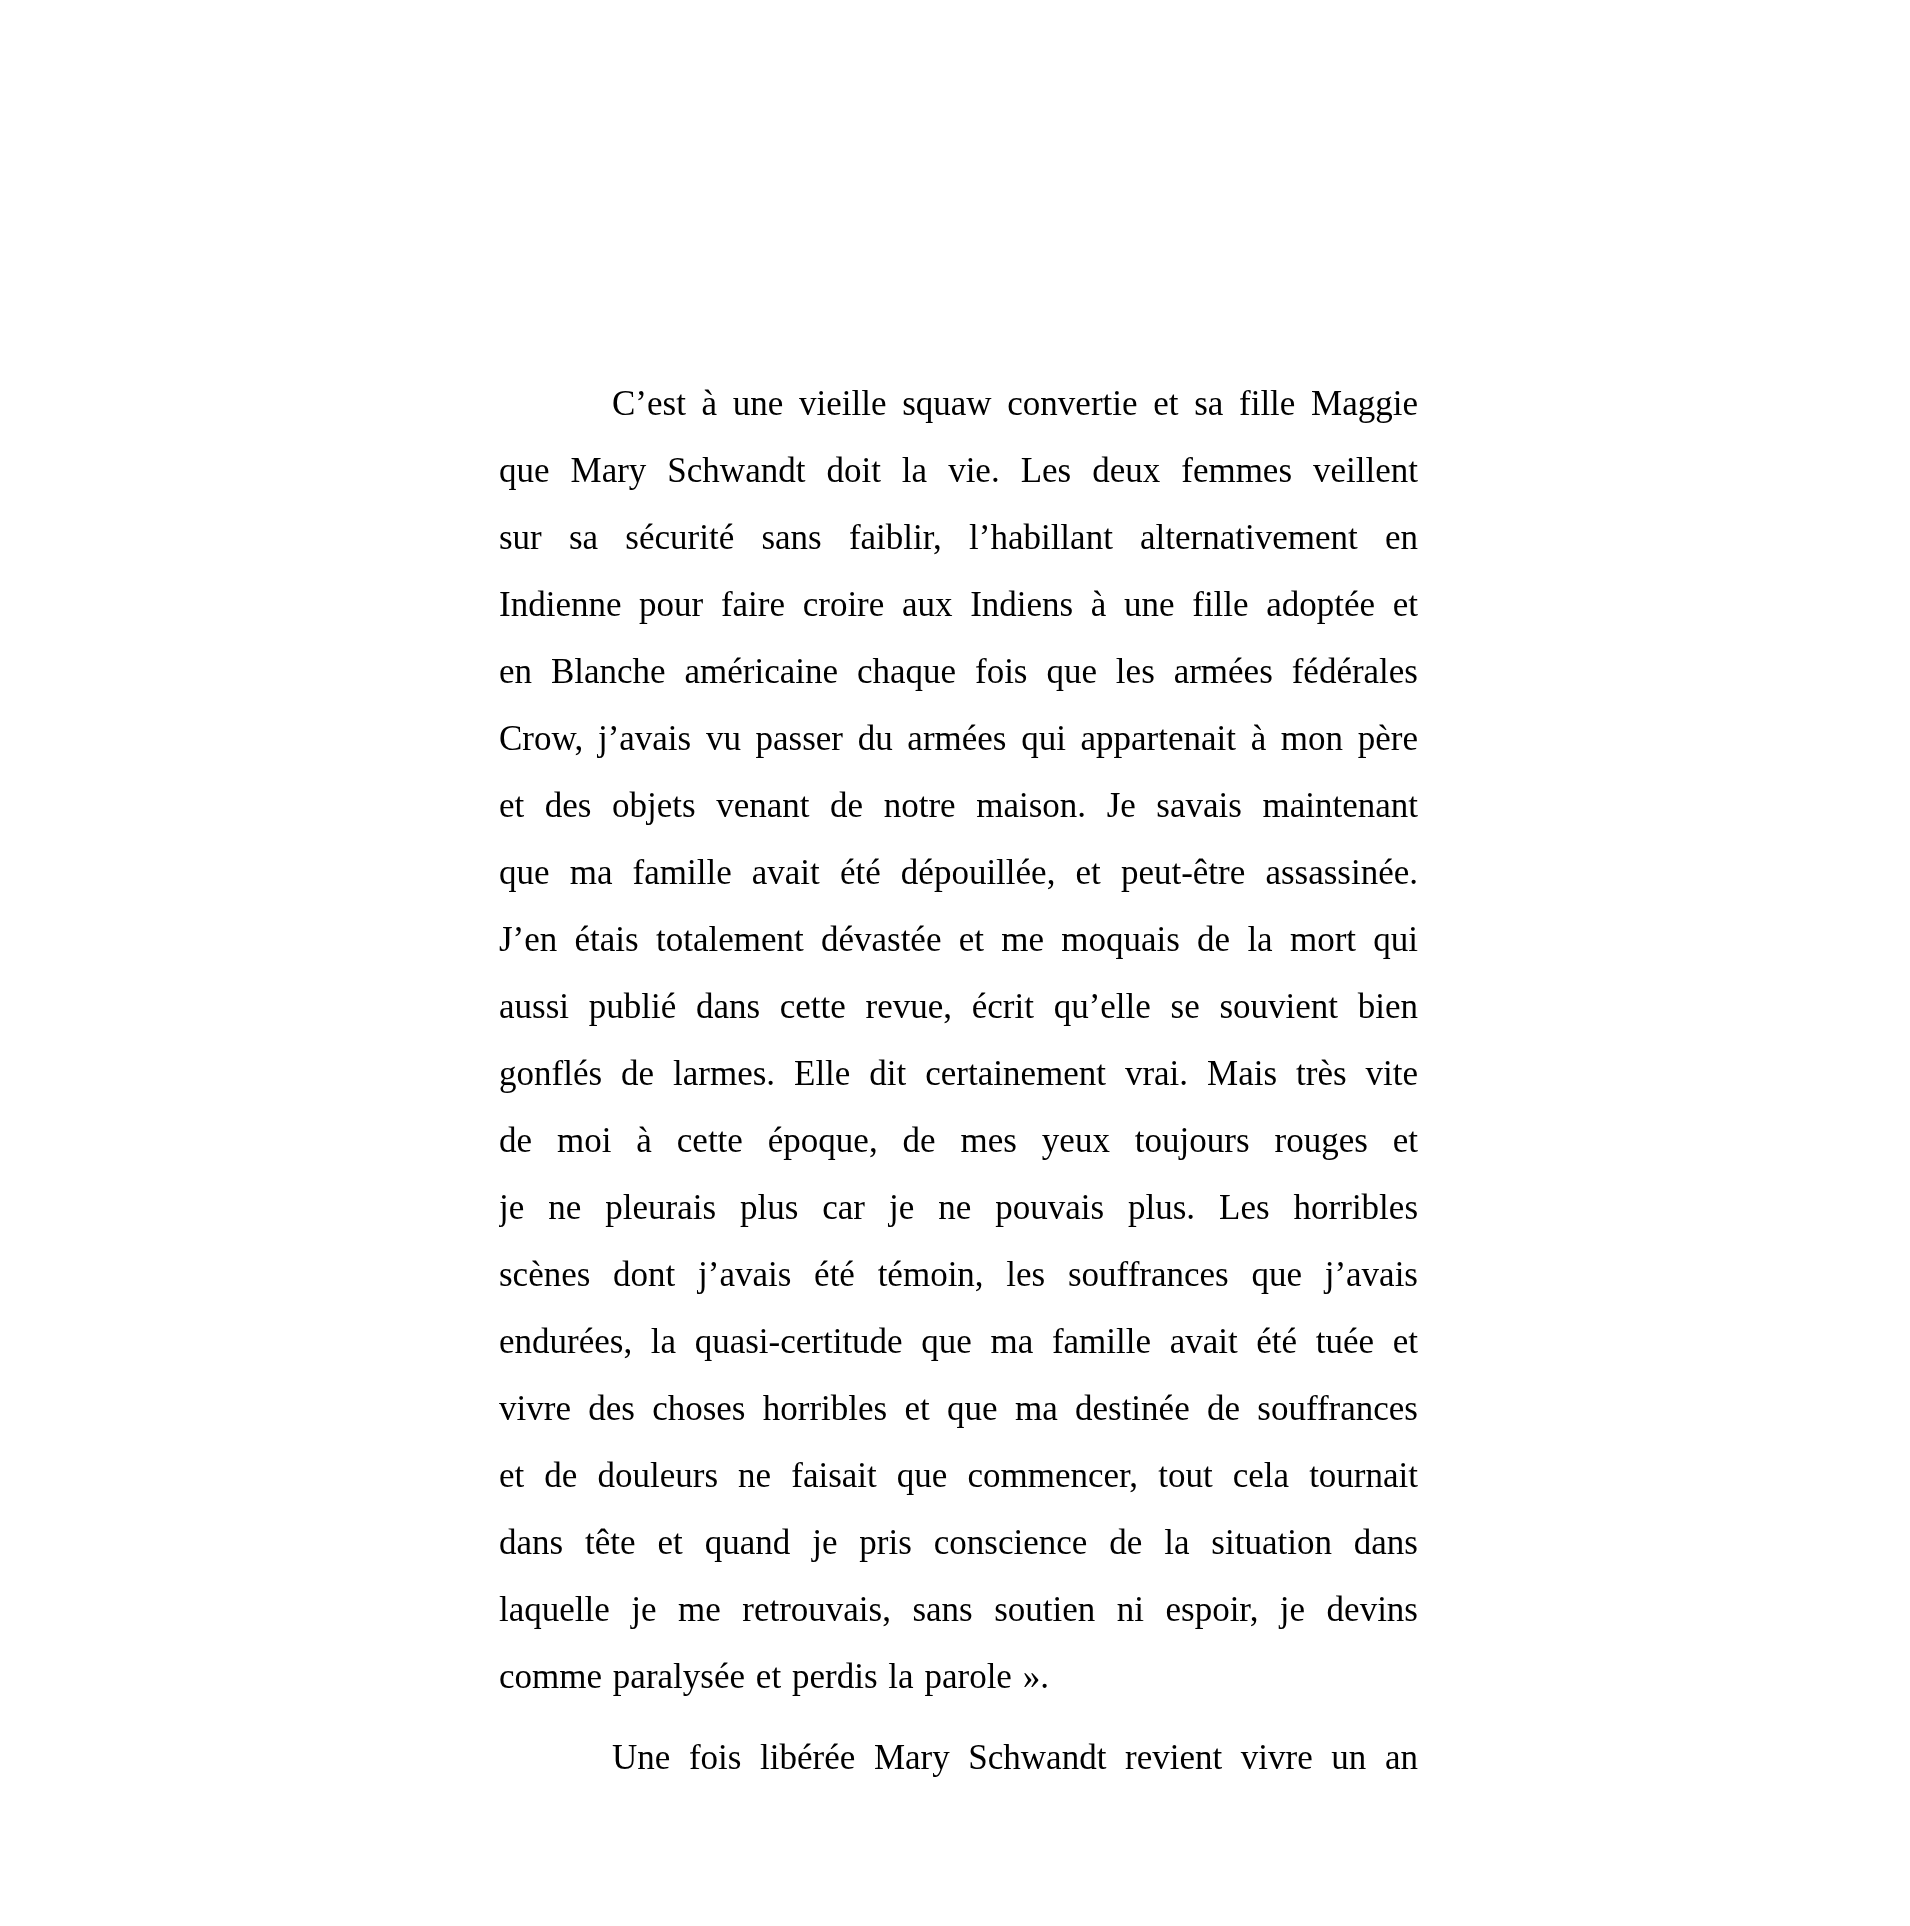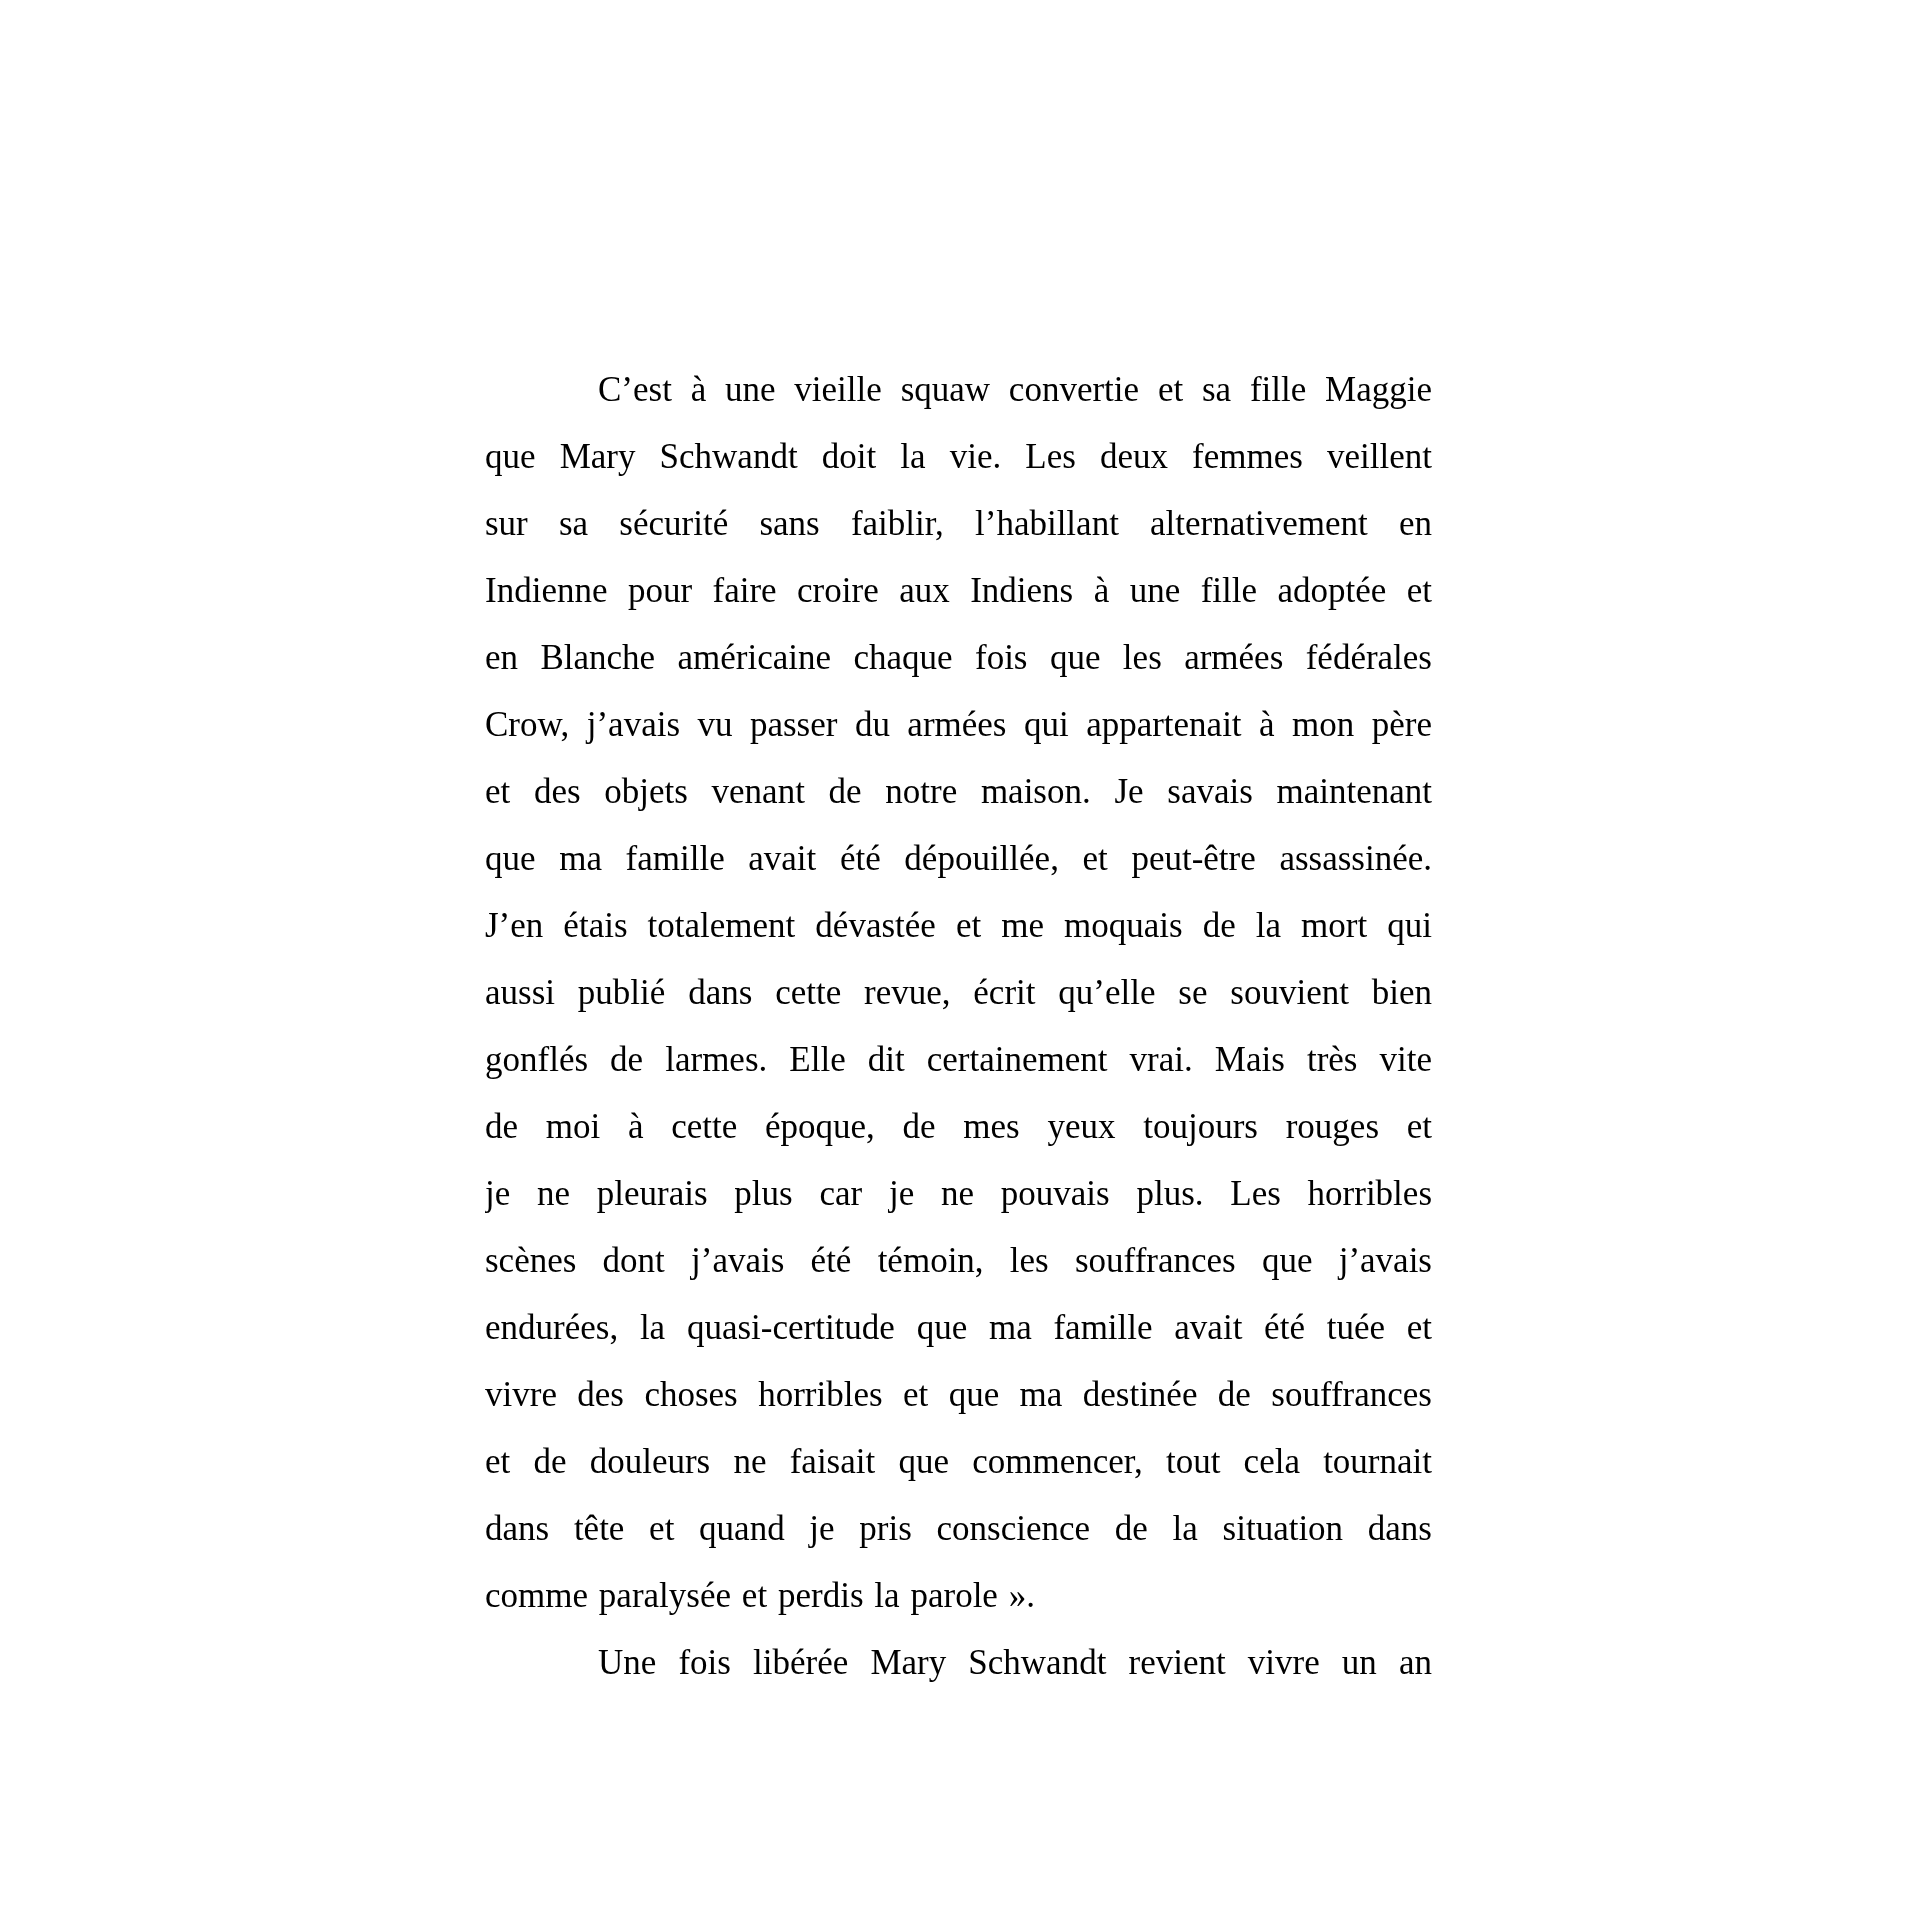--- a/index.html
+++ b/index.html
@@ -23,21 +23,21 @@
   .text-block {
     position: absolute;
     left: 485px;
     top: 356px;
     width: 947px;
     font-size: 35px;
     line-height: 67px;
     color: #000000;
   }
   .paragraph {
-    margin: 0;
+    margin: 14px;
     padding: 0;
   }
   .line {
     height: 67px;
     overflow: hidden;
     text-align: justify;
     
     text-align-last: justify;
     word-spacing: 0.06em;
   }
@@ -66,20 +66,21 @@
         <div class="line">J’en étais totalement dévastée et me moquais de la mort qui</div>
         <div class="line">aussi publié dans cette revue, écrit qu’elle se souvient bien</div>
         <div class="line">gonflés de larmes. Elle dit certainement vrai. Mais très vite</div>
         <div class="line">de moi à cette époque, de mes yeux toujours rouges et</div>
         <div class="line">je ne pleurais plus car je ne pouvais plus. Les horribles</div>
         <div class="line">scènes dont j’avais été témoin, les souffrances que j’avais</div>
         <div class="line">endurées, la quasi-certitude que ma famille avait été tuée et</div>
         <div class="line">vivre des choses horribles et que ma destinée de souffrances</div>
         <div class="line">et de douleurs ne faisait que commencer, tout cela tournait</div>
         <div class="line">dans tête et quand je pris conscience de la situation dans</div>
+        <div class="line">laquelle je me retrouvais, sans soutien ni espoir, je devins</div>
         <div class="line para-last">comme paralysée et perdis la parole ».</div>
       </div>
       <div class="paragraph">
         <div class="line para-first">Une fois libérée Mary Schwandt revient vivre un an</div>
       </div>
     </main>
 
 </div>
 
 

